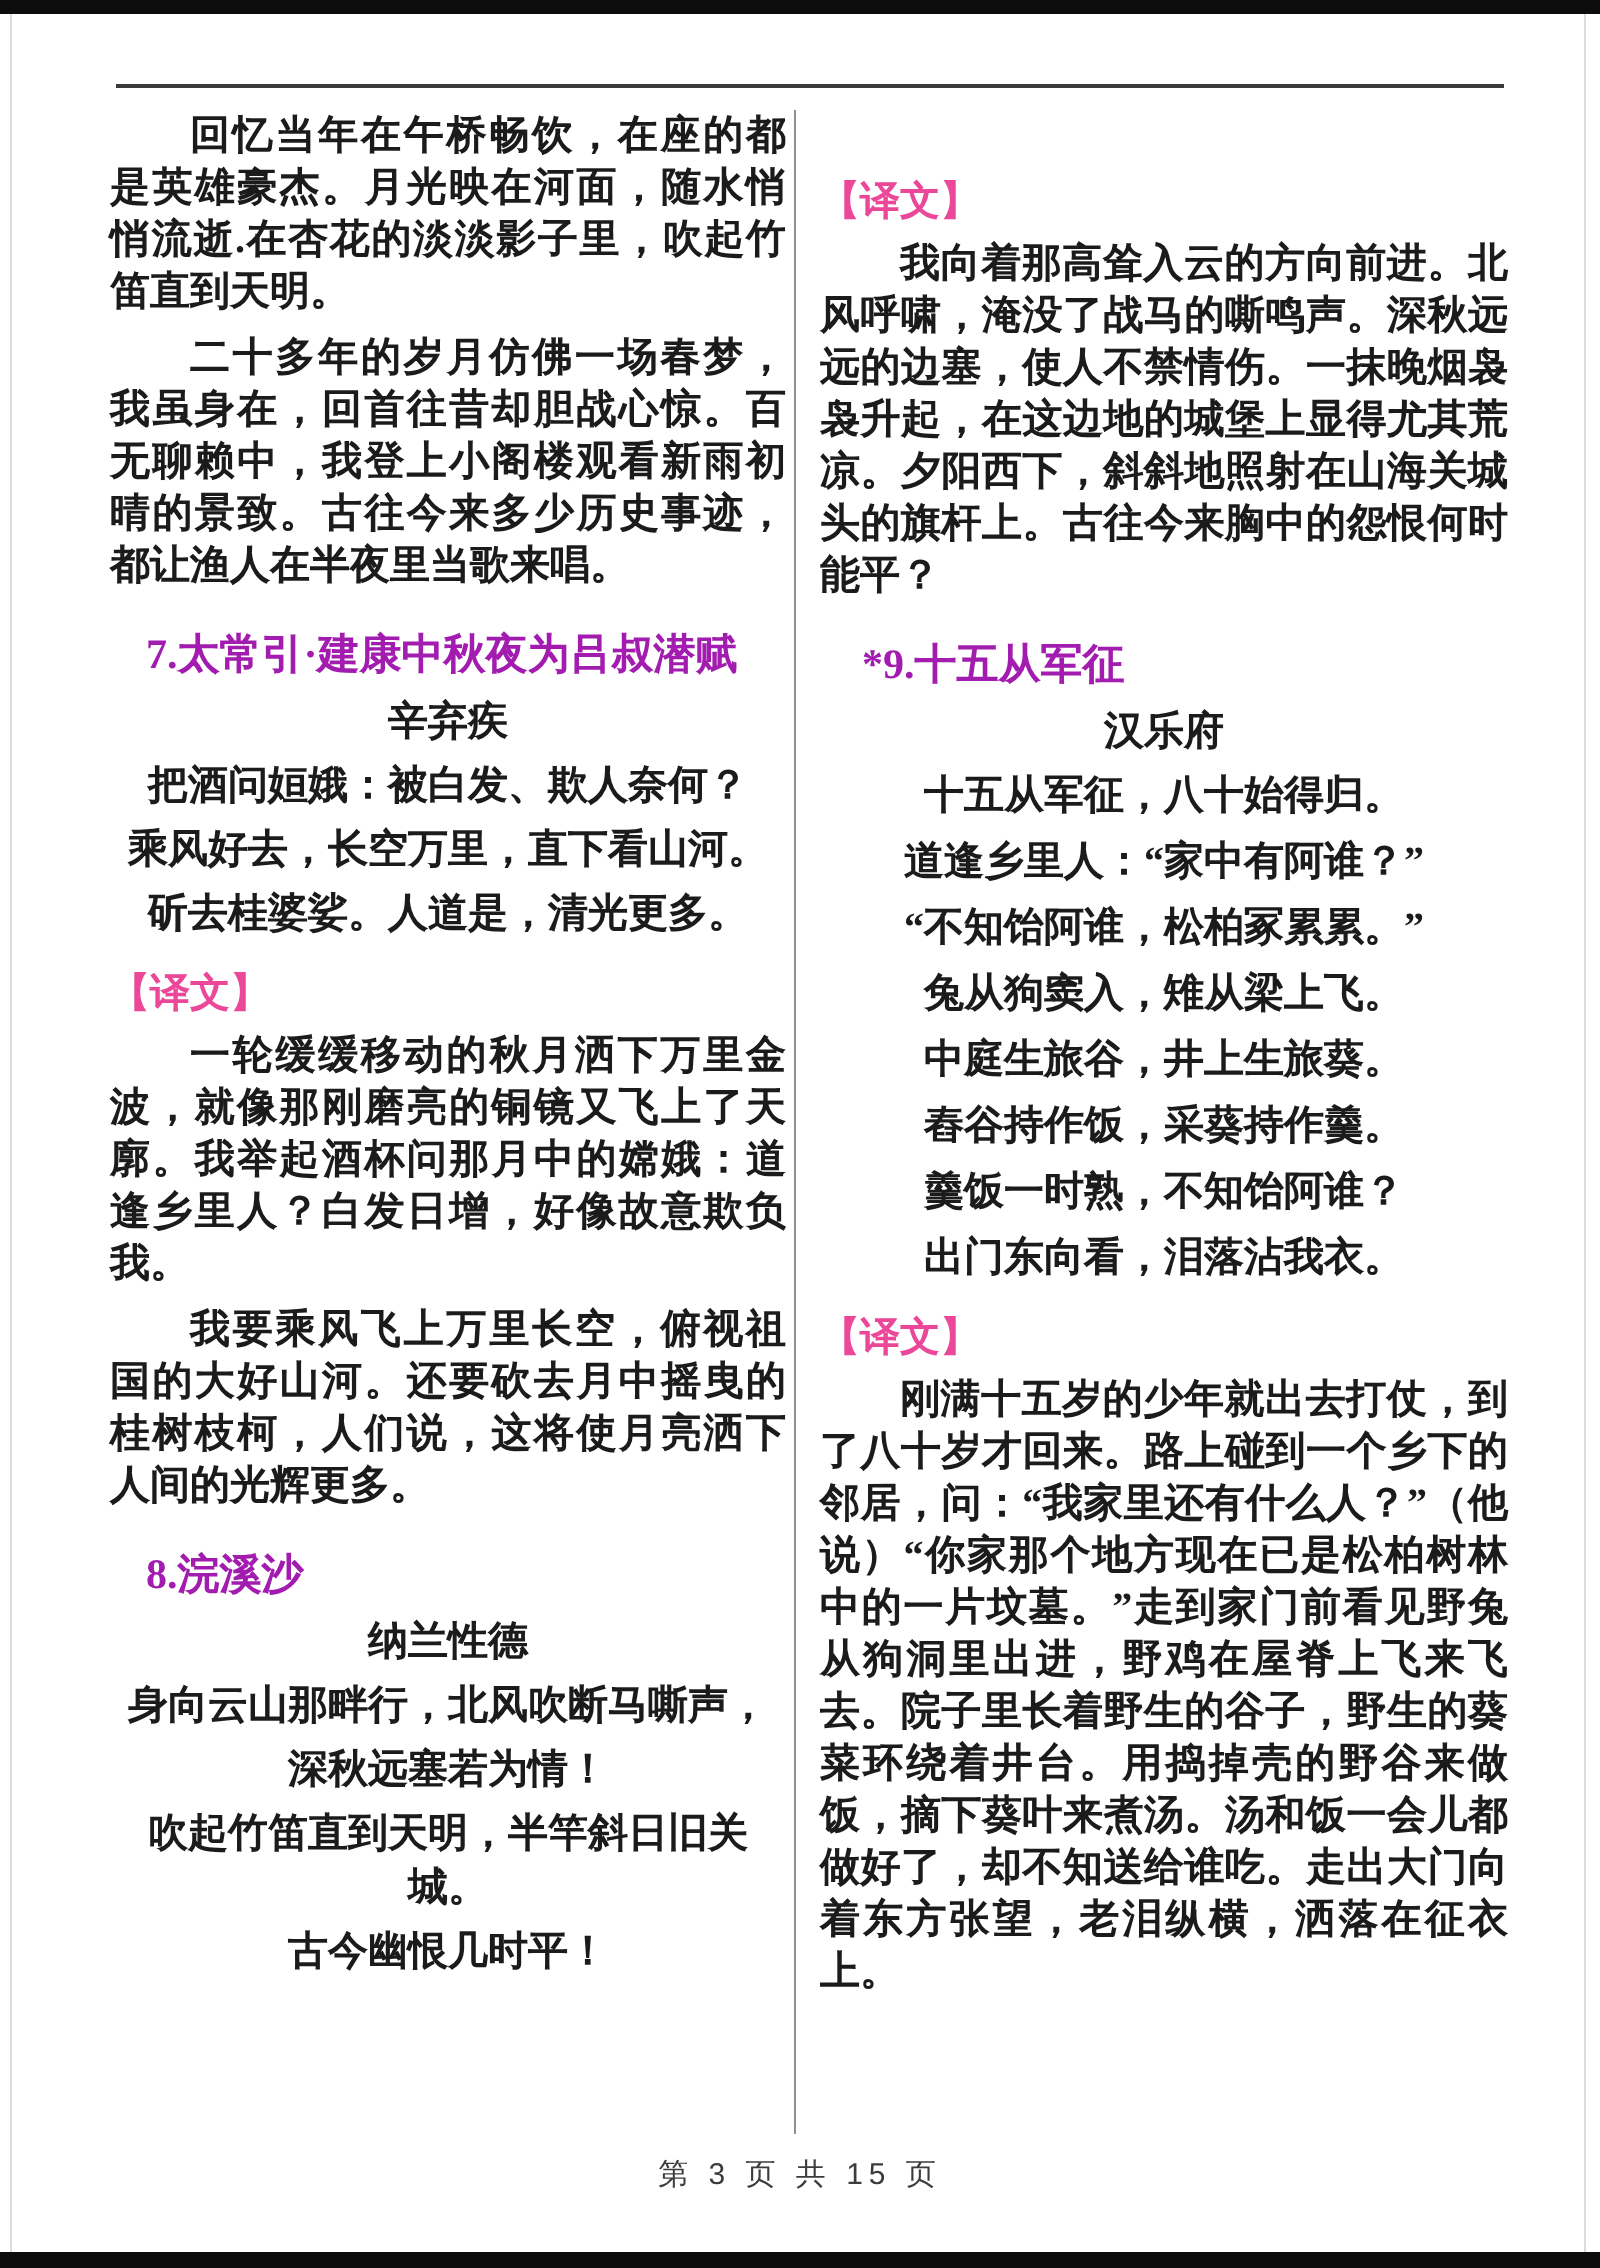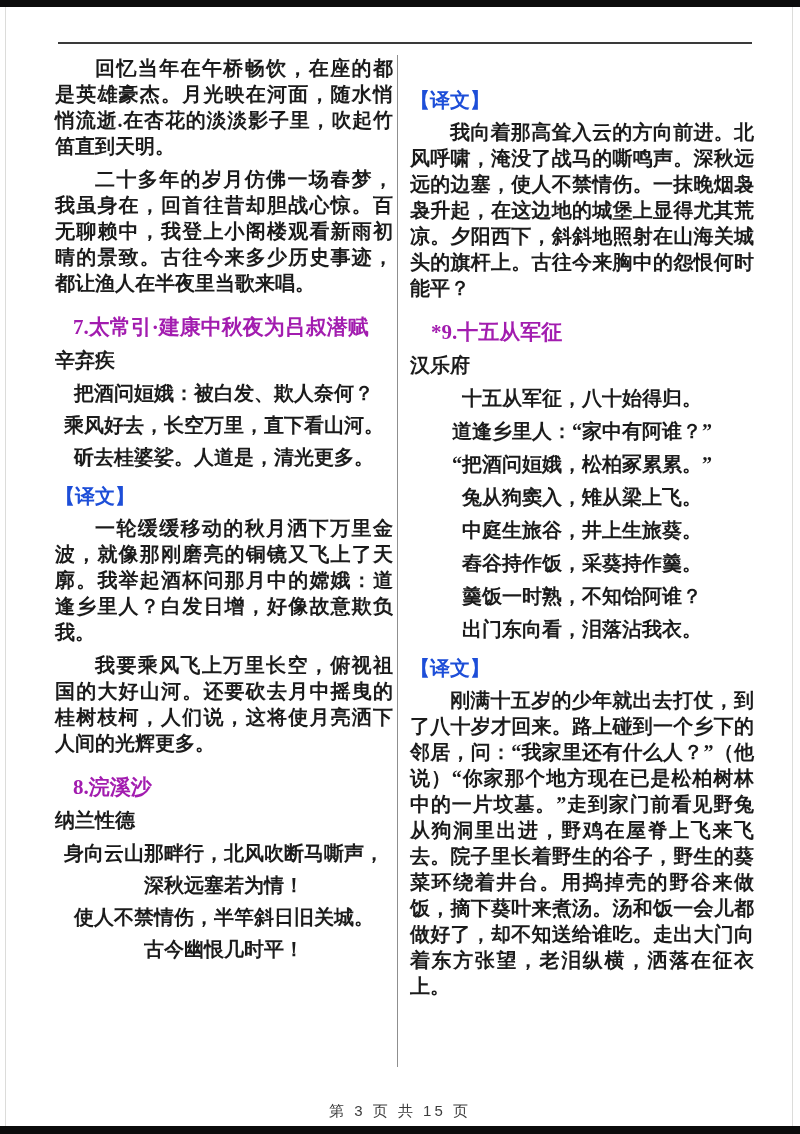--- a/index.html
+++ b/index.html
@@ -32,39 +32,39 @@
   .col-divider { width: 1px; background: #8f8f8f; height: 1012px; margin-left: 2px; }
   .col-right { width: 356px; padding-left: 12px; }
 
   .para {
     font-size: 20px; line-height: 26px;
     text-align: justify; text-indent: 2em;
     font-weight: 600;
     margin: 0 0 7px 0;
   }
   .yiwen-label {
-    color: #1d4ed8; font-weight: 700; font-size: 20px;
+    color: #ec4899; font-weight: 700; font-size: 20px;
     margin: 12px 0 5px 0;
   }
   .poem-title {
     color: #a21caf; font-weight: 700; font-size: 21px; line-height: 27px;
     text-align: left; max-width: 302px; margin: 18px auto 6px auto;
   }
   .poem-author {
-    text-align: left; font-weight: 700; font-size: 20px;
+    text-align: center; font-weight: 700; font-size: 20px;
     margin: 2px 0 6px 0;
   }
   .poem-line {
     text-align: center; font-weight: 700; font-size: 20px; line-height: 27px;
     margin: 5px 0;
   }
   .col-right .poem-line { margin: 6px 0; }
 
   .footer {
-    position: absolute; left: 0; width: 800px; top: 1102px;
+    position: absolute; left: 0; width: 800px; top: 1078px;
     text-align: center;
     font-family: "Liberation Sans", "DejaVu Sans", sans-serif;
     font-size: 15px; color: #3c3c3c; letter-spacing: 3px;
   }
 </style>
 </head>
 <body>
 
 <div class="edge-bar top"></div>
 <div class="edge-bar bottom"></div>
@@ -86,35 +86,35 @@
     <div class="poem-line">斫去桂婆娑。人道是，清光更多。</div>
 
     <div class="yiwen-label">【译文】</div>
     <p class="para">一轮缓缓移动的秋月洒下万里金波，就像那刚磨亮的铜镜又飞上了天廓。我举起酒杯问那月中的嫦娥：道逢乡里人？白发日增，好像故意欺负我。</p>
     <p class="para">我要乘风飞上万里长空，俯视祖国的大好山河。还要砍去月中摇曳的桂树枝柯，人们说，这将使月亮洒下人间的光辉更多。</p>
 
     <div class="poem-title">8.浣溪沙</div>
     <div class="poem-author">纳兰性德</div>
     <div class="poem-line">身向云山那畔行，北风吹断马嘶声，</div>
     <div class="poem-line">深秋远塞若为情！</div>
-    <div class="poem-line">使人不禁情伤，半竿斜日旧关城。</div>
+    <div class="poem-line">吹起竹笛直到天明，半竿斜日旧关城。</div>
     <div class="poem-line">古今幽恨几时平！</div>
   </div>
 
   <div class="col-divider"></div>
 
   <div class="col-right">
     <div class="yiwen-label" style="margin-top:32px;">【译文】</div>
     <p class="para">我向着那高耸入云的方向前进。北风呼啸，淹没了战马的嘶鸣声。深秋远远的边塞，使人不禁情伤。一抹晚烟袅袅升起，在这边地的城堡上显得尤其荒凉。夕阳西下，斜斜地照射在山海关城头的旗杆上。古往今来胸中的怨恨何时能平？</p>
 
     <div class="poem-title">*9.十五从军征</div>
     <div class="poem-author">汉乐府</div>
     <div class="poem-line">十五从军征，八十始得归。</div>
     <div class="poem-line">道逢乡里人：“家中有阿谁？”</div>
-    <div class="poem-line">“把酒问姮娥，松柏冢累累。”</div>
+    <div class="poem-line">“不知饴阿谁，松柏冢累累。”</div>
     <div class="poem-line">兔从狗窦入，雉从梁上飞。</div>
     <div class="poem-line">中庭生旅谷，井上生旅葵。</div>
     <div class="poem-line">舂谷持作饭，采葵持作羹。</div>
     <div class="poem-line">羹饭一时熟，不知饴阿谁？</div>
     <div class="poem-line">出门东向看，泪落沾我衣。</div>
 
     <div class="yiwen-label">【译文】</div>
     <p class="para">刚满十五岁的少年就出去打仗，到了八十岁才回来。路上碰到一个乡下的邻居，问：“我家里还有什么人？”（他说）“你家那个地方现在已是松柏树林中的一片坟墓。”走到家门前看见野兔从狗洞里出进，野鸡在屋脊上飞来飞去。院子里长着野生的谷子，野生的葵菜环绕着井台。用捣掉壳的野谷来做饭，摘下葵叶来煮汤。汤和饭一会儿都做好了，却不知送给谁吃。走出大门向着东方张望，老泪纵横，洒落在征衣上。</p>
   </div>
 

